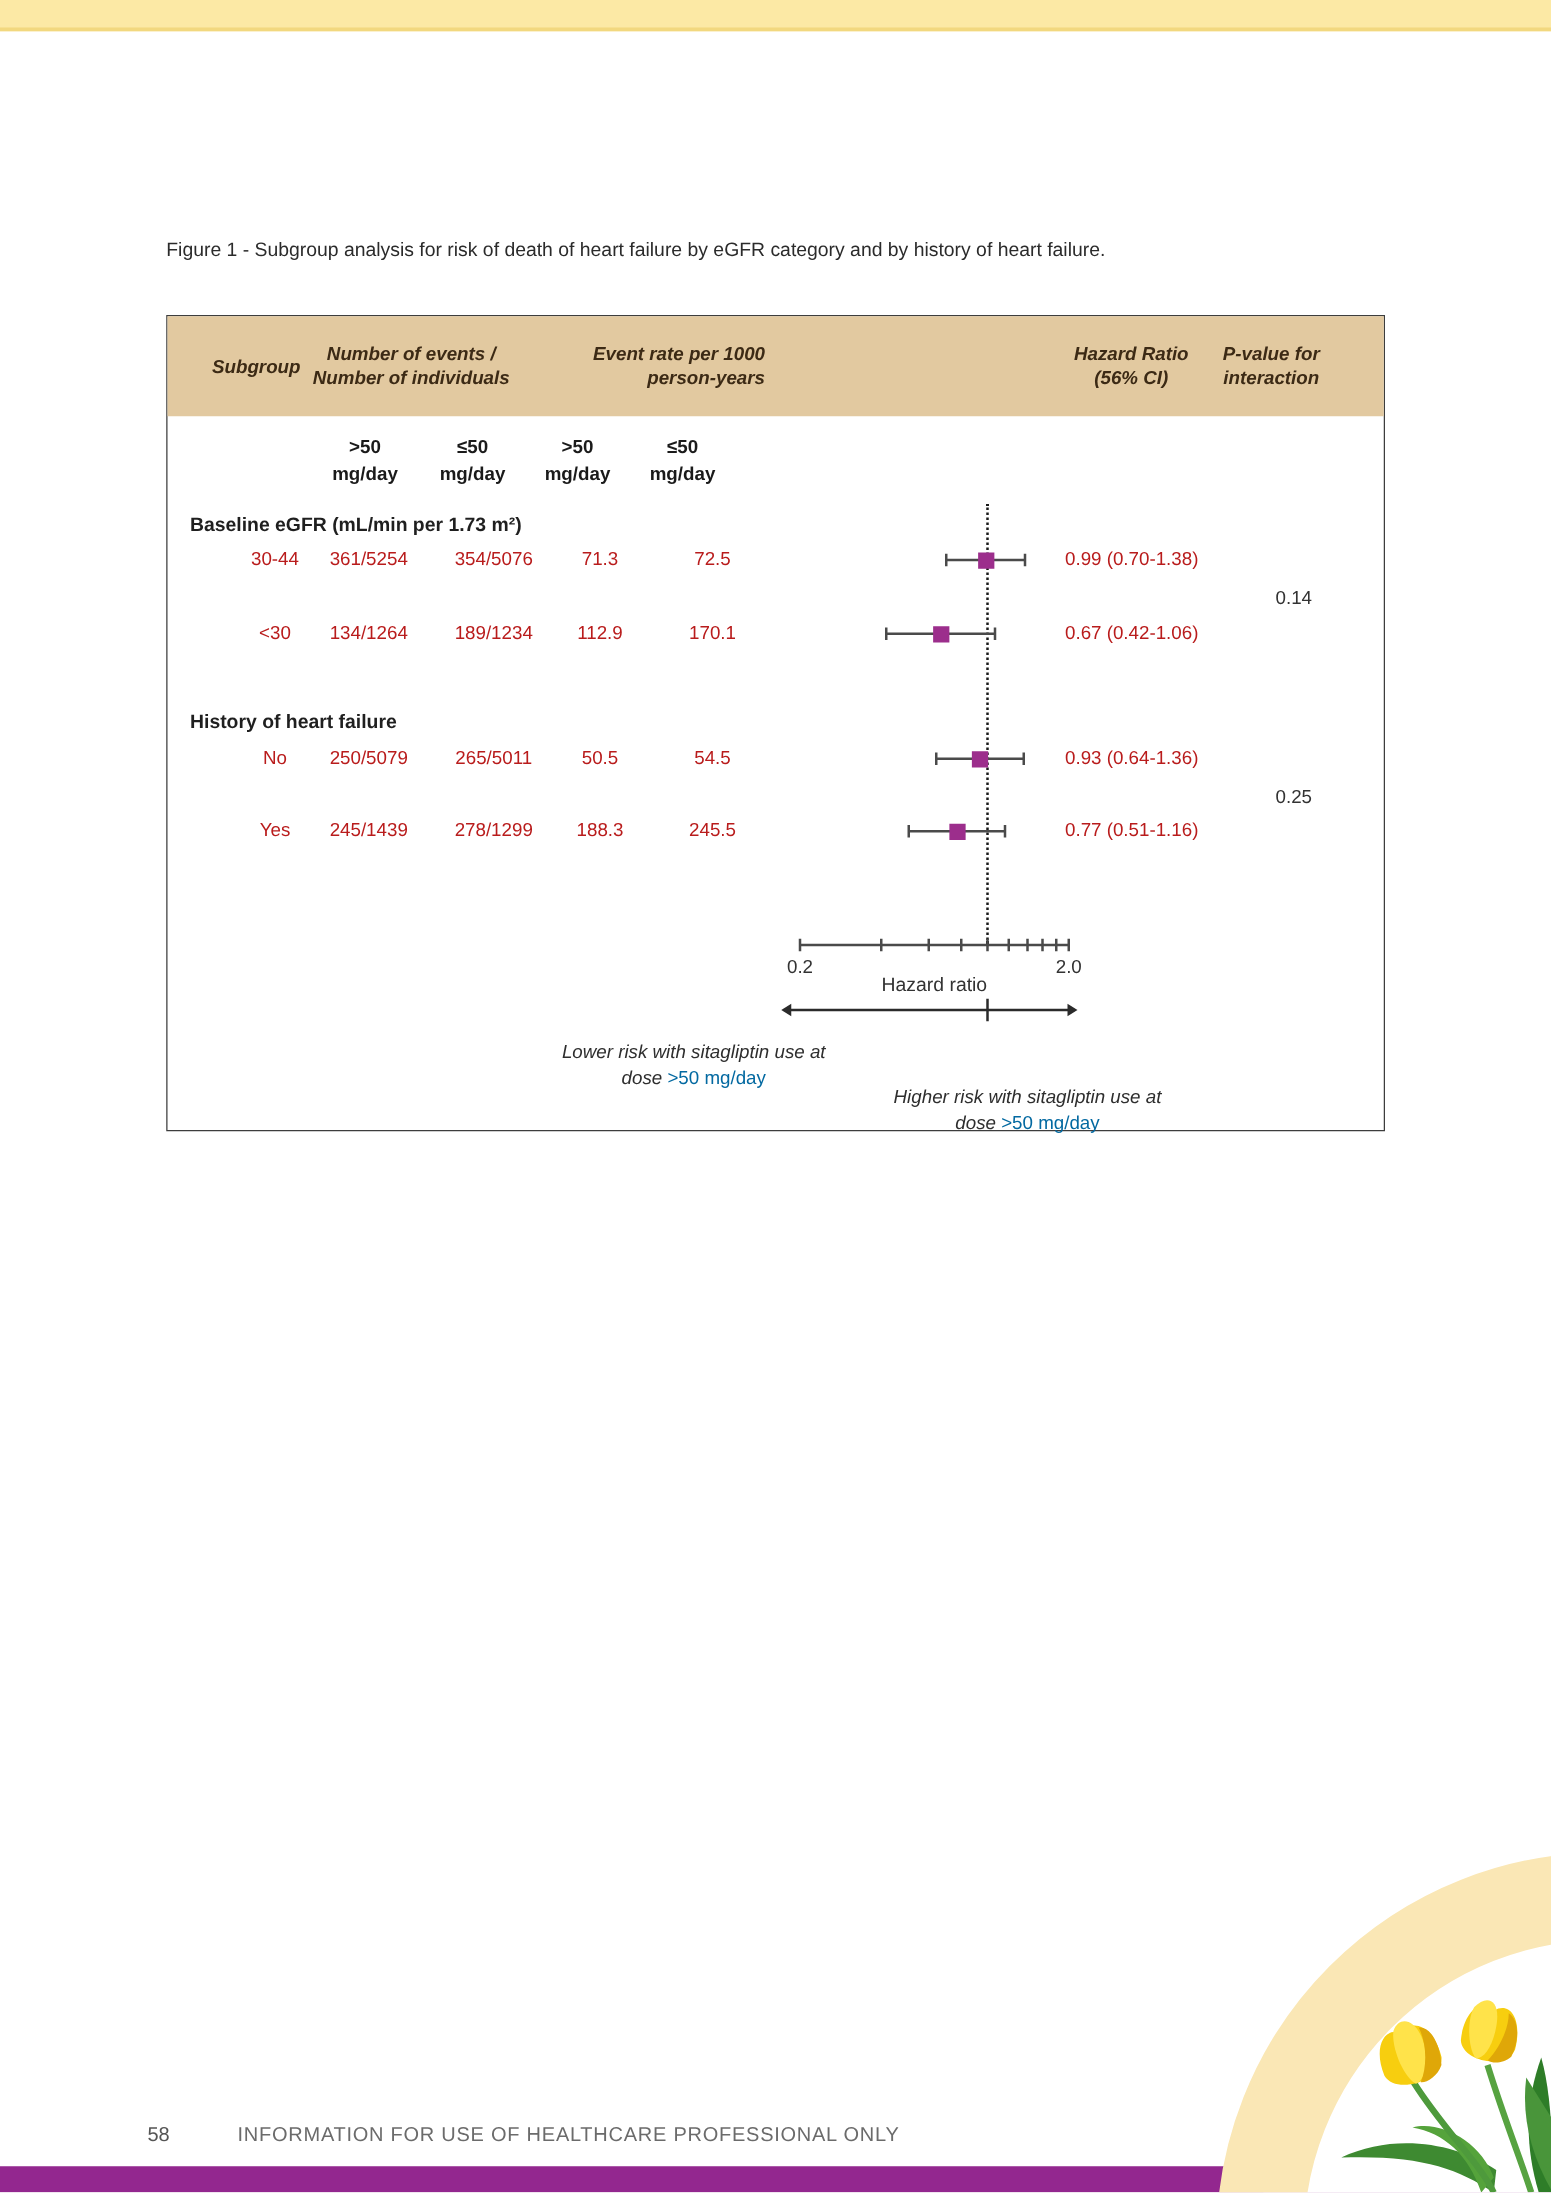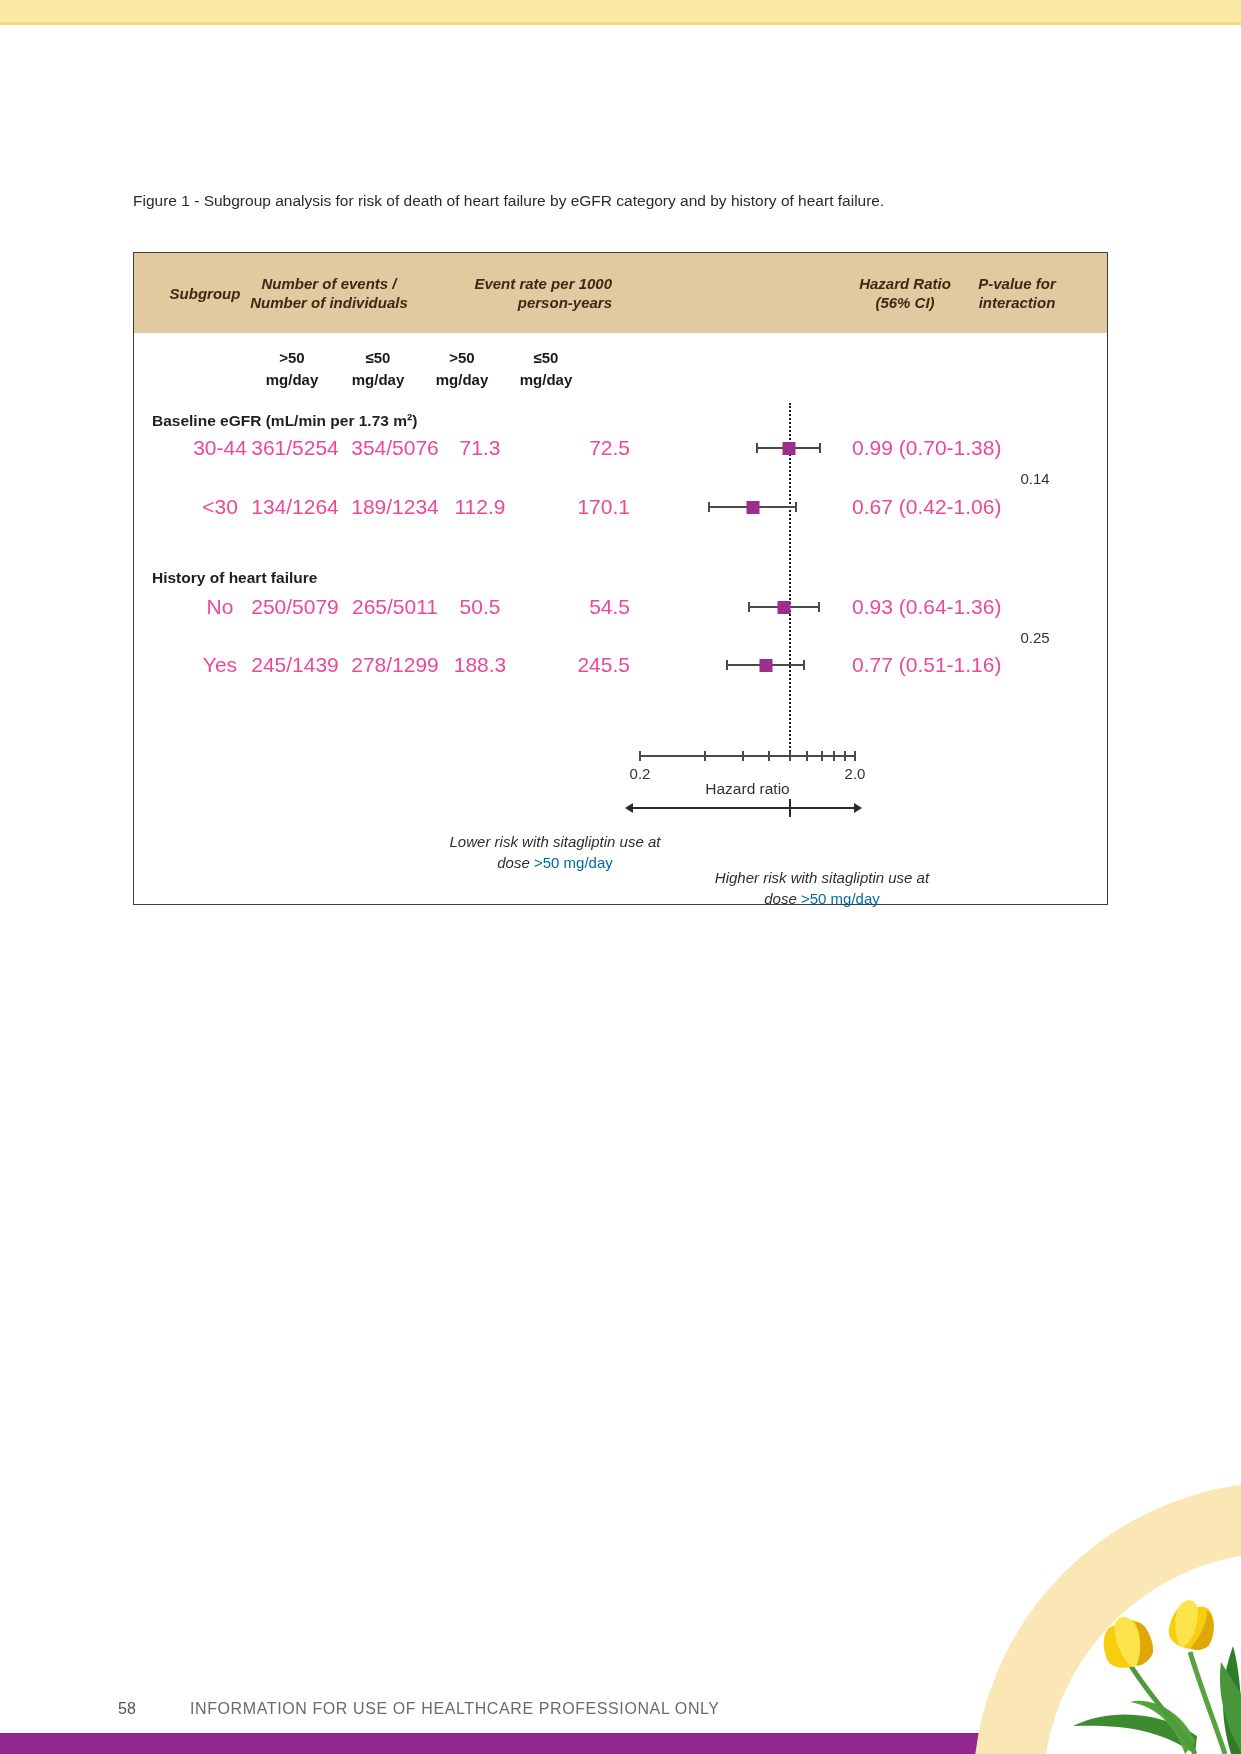--- a/index.html
+++ b/index.html
@@ -29,27 +29,27 @@
     font-style:italic; font-weight:bold; font-size:15px; color:#3c2a15;
     line-height:19px; }
 
   .subhead { position:absolute; top:94px; height:44px; text-align:center;
     font-weight:bold; font-size:15px; color:#1a1a1a; line-height:22px; }
 
   .sectionhead { position:absolute; left:18px; font-weight:bold;
     font-size:15.5px; color:#1f1f1f; height:22px; line-height:22px; }
 
   .row { position:absolute; left:0; width:100%; height:22px; line-height:22px;
-    font-size:21px; color:#ec4899; }
+    font-size:15px; color:#b91c1c; }
   .cell { position:absolute; top:0; height:22px; text-align:center; }
   .cs  { left:16px;  width:140px; }
   .c1  { left:101px; width:120px; }
   .c2  { left:201px; width:120px; }
   .c3  { left:286px; width:120px; }
-  .c4  { left:376px; width:120px;text-align:right; }
+  .c4  { left:376px; width:120px; }
   .chr { left:718px; width:170px; text-align:left; }
   .pval { position:absolute; left:811px; width:180px; height:22px;
     line-height:22px; text-align:center; font-size:15px; color:#333; }
 
   
   .plotcell { position:absolute; top:0; left:506px; width:215px; height:22px; }
   .ci-line { position:absolute; top:50%; height:2px; margin-top:-1px; background:#4a4a4a; }
   .ci-cap  { position:absolute; top:50%; width:2px; height:10px; margin-top:-5px;
     background:#4a4a4a; transform:translateX(-50%); }
   .marker  { position:absolute; top:50%; width:13px; height:13px; margin-top:-6.5px;

